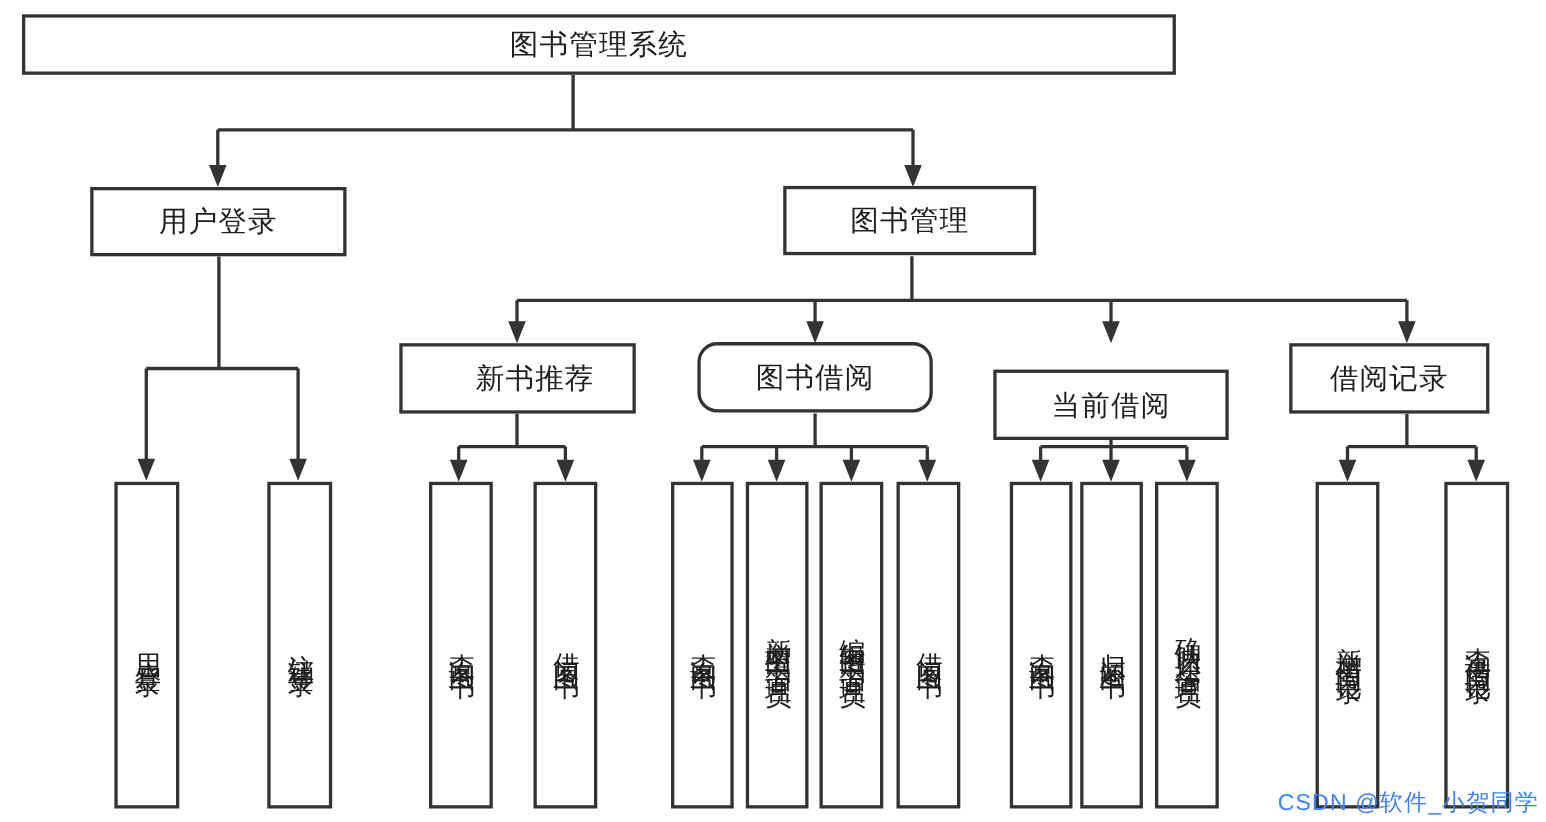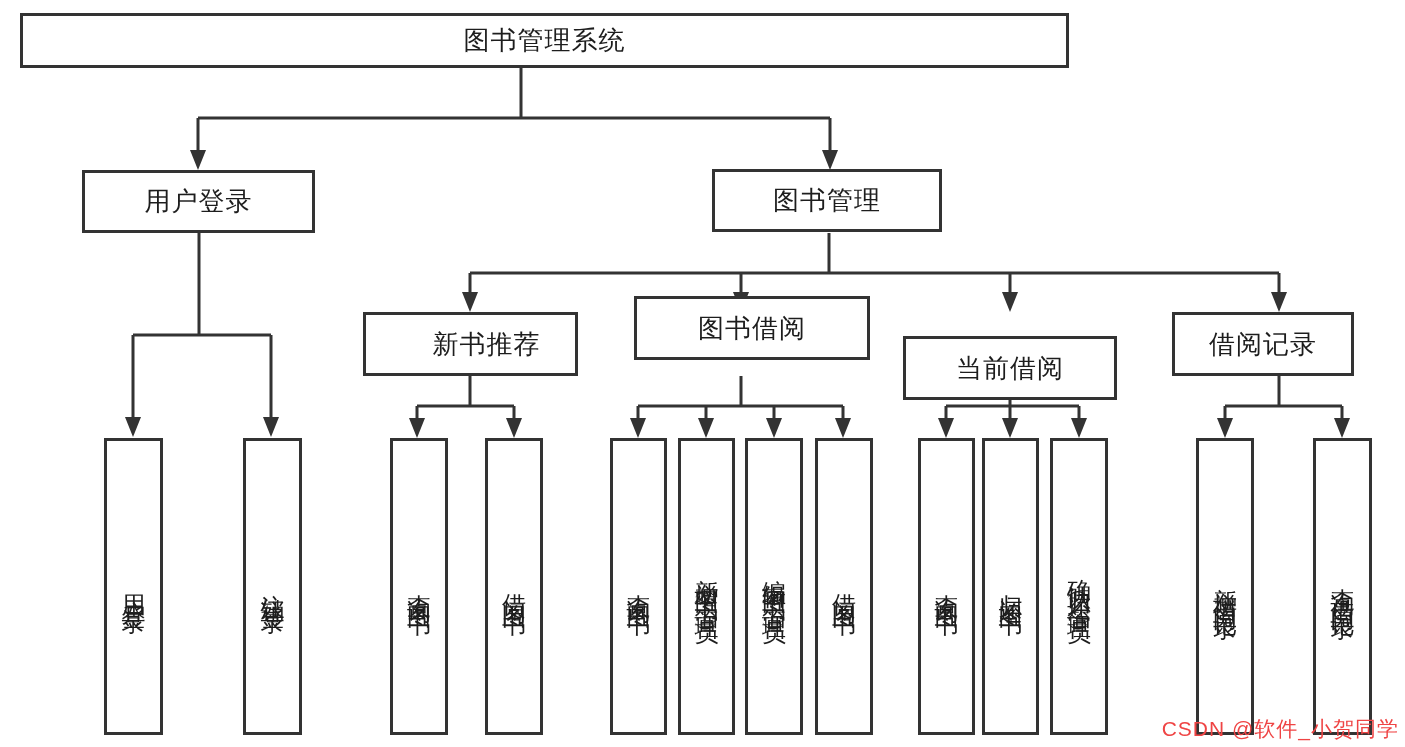--- a/index.html
+++ b/index.html
@@ -28,21 +28,21 @@
     text-orientation:mixed;
     font-size:24px;
     letter-spacing:6px;
     line-height:1;
   }
   .watermark{
     position:absolute;
     right:6px;
     bottom:4px;
     font-size:21px;
-    color:#ef4444;
+    color:#3b82f6;
     letter-spacing:1px;
     z-index:5;
     white-space:nowrap;
   }
 </style>
 </head>
 <body>
 
 <div class="canvas">
 
@@ -88,21 +88,21 @@
       <polygon points="1334,418 1350,418 1342,438" stroke="none"></polygon>
     </g>
   </svg>
 
   <div class="node hnode" style="left:20px;top:13px;width:1049px;height:55px;">图书管理系统</div>
 
   <div class="node hnode" style="left:82px;top:170px;width:233px;height:63px;">用户登录</div>
   <div class="node hnode" style="left:712px;top:169px;width:230px;height:63px;">图书管理</div>
 
   <div class="node hnode" style="left:363px;top:312px;width:215px;height:64px;padding-left:32px;">新书推荐</div>
-  <div class="node hnode" style="left:634px;top:296px;width:236px;height:64px;">图书借阅</div>
+  <div class="node hnode" style="left:634px;top:311px;width:214px;height:64px;border-radius:18px;">图书借阅</div>
   <div class="node hnode" style="left:903px;top:312px;width:214px;height:64px;margin-top:24px;">当前借阅</div>
   <div class="node hnode" style="left:1172px;top:312px;width:182px;height:64px;">借阅记录</div>
 
   <div class="node leaf" style="left:104px;top:438px;width:59px;height:297px;">用户登录</div>
   <div class="node leaf" style="left:243px;top:438px;width:59px;height:297px;">注销登录</div>
 
   <div class="node leaf" style="left:390px;top:438px;width:58px;height:297px;">查询图书</div>
   <div class="node leaf" style="left:485px;top:438px;width:58px;height:297px;">借阅图书</div>
 
   <div class="node leaf" style="left:610px;top:438px;width:57px;height:297px;">查询图书</div>

